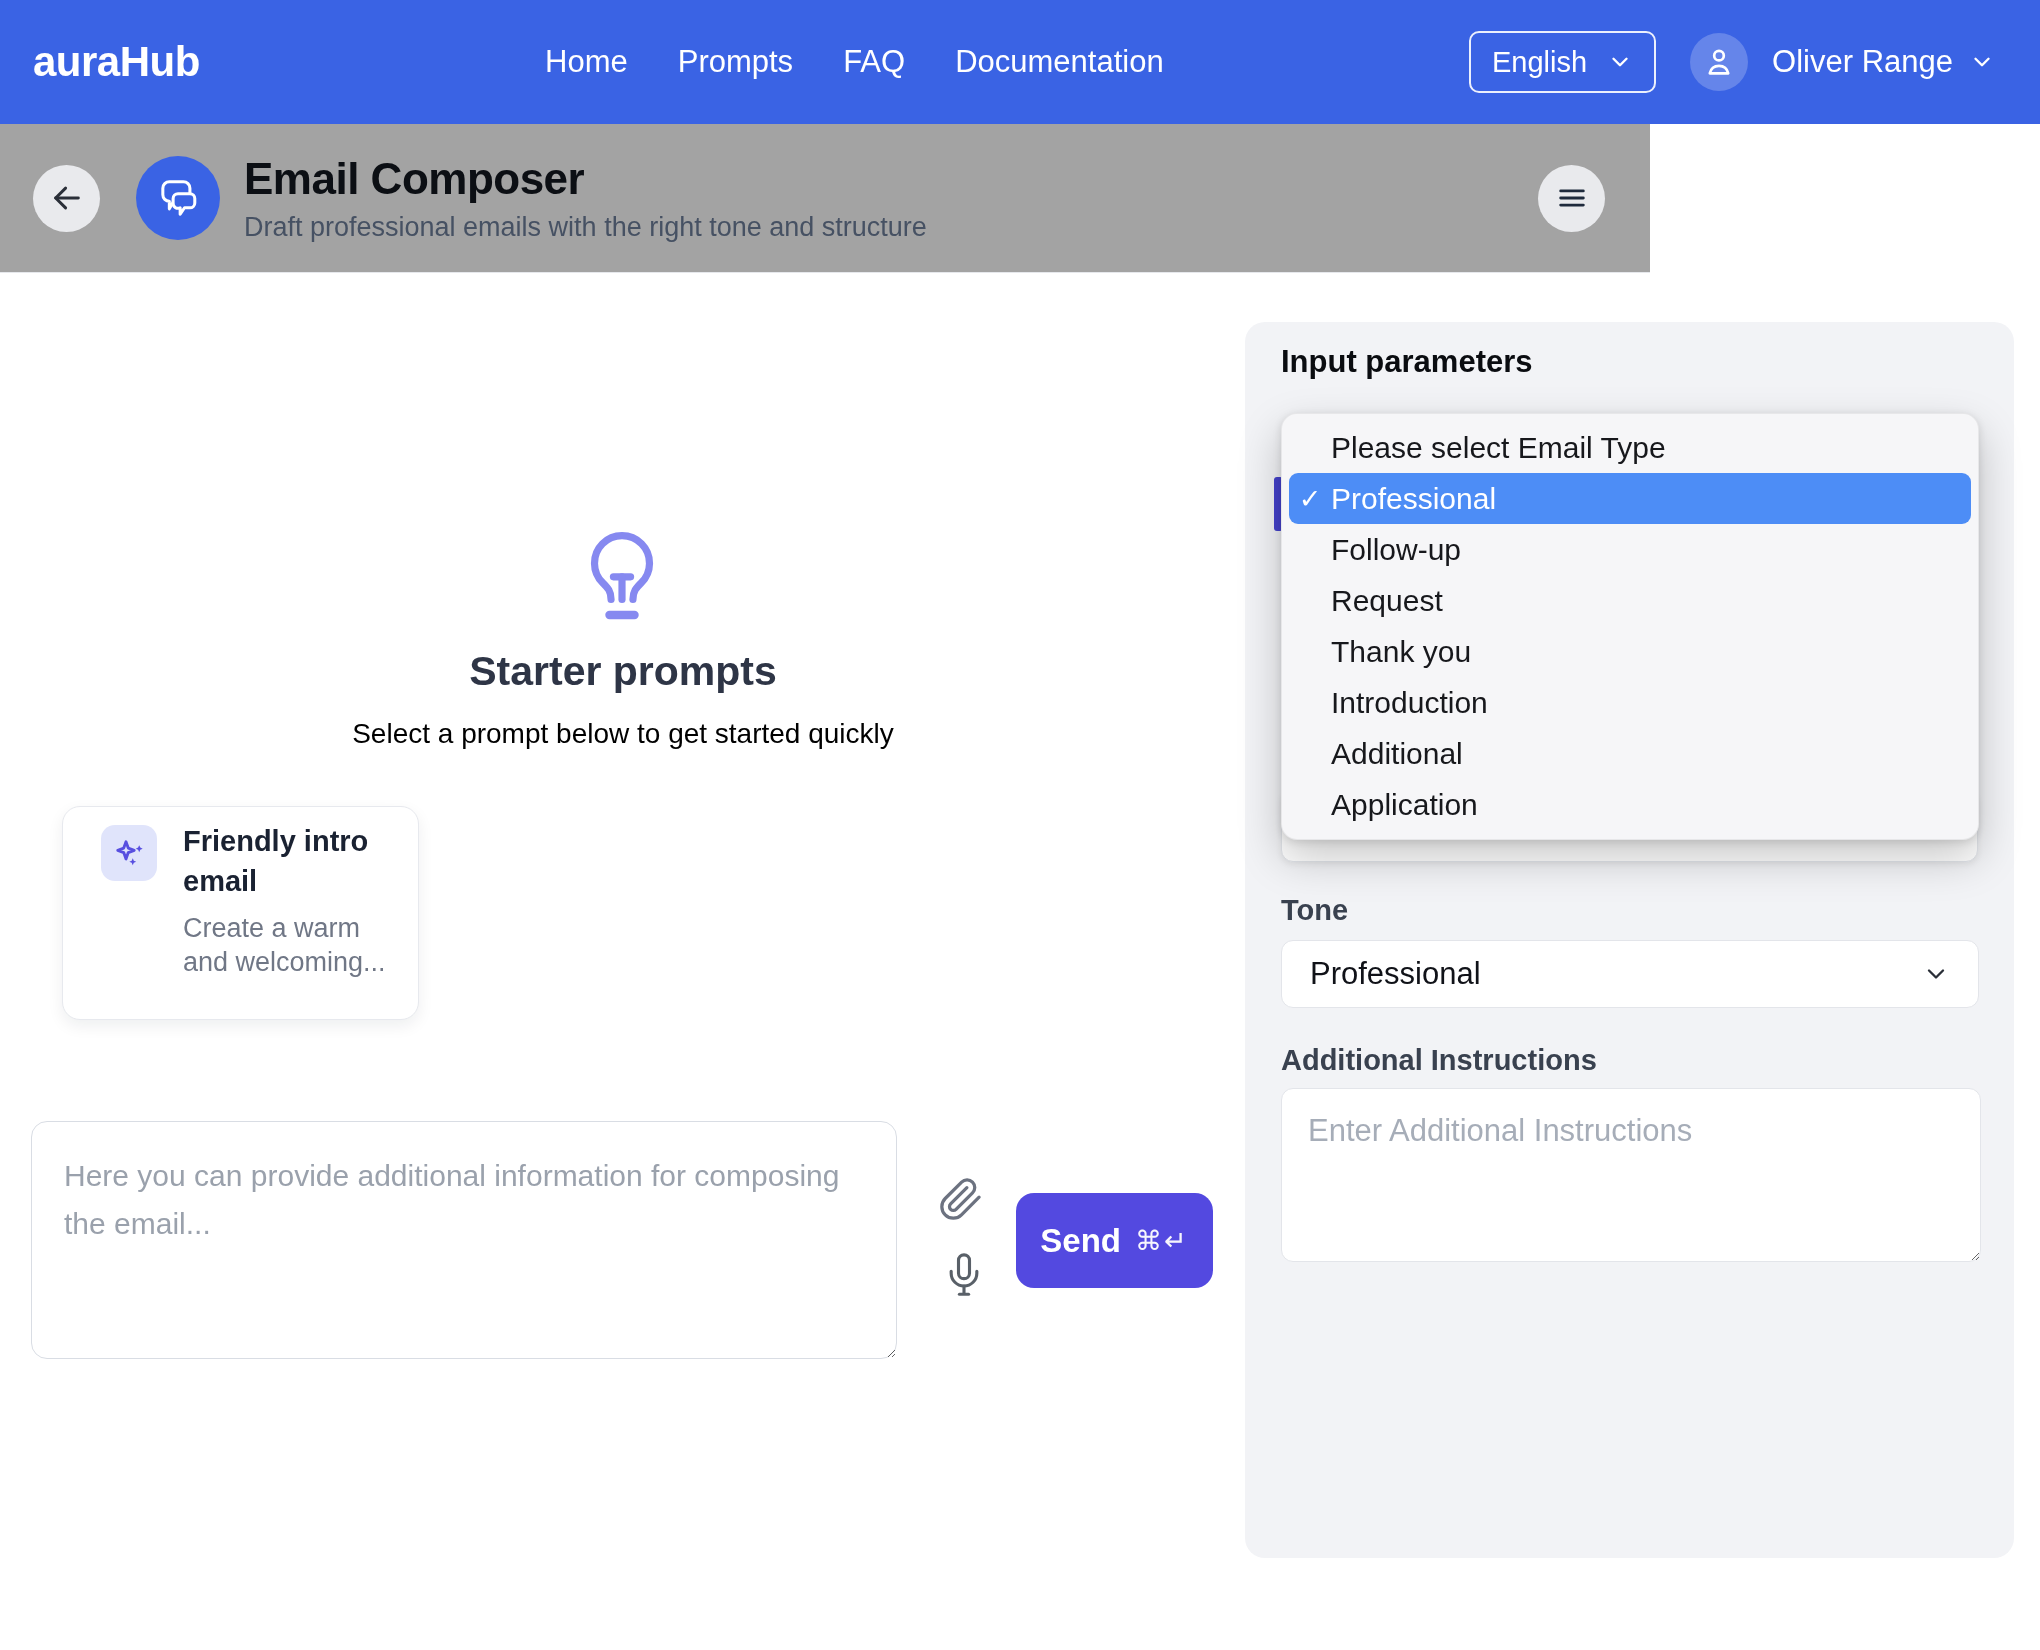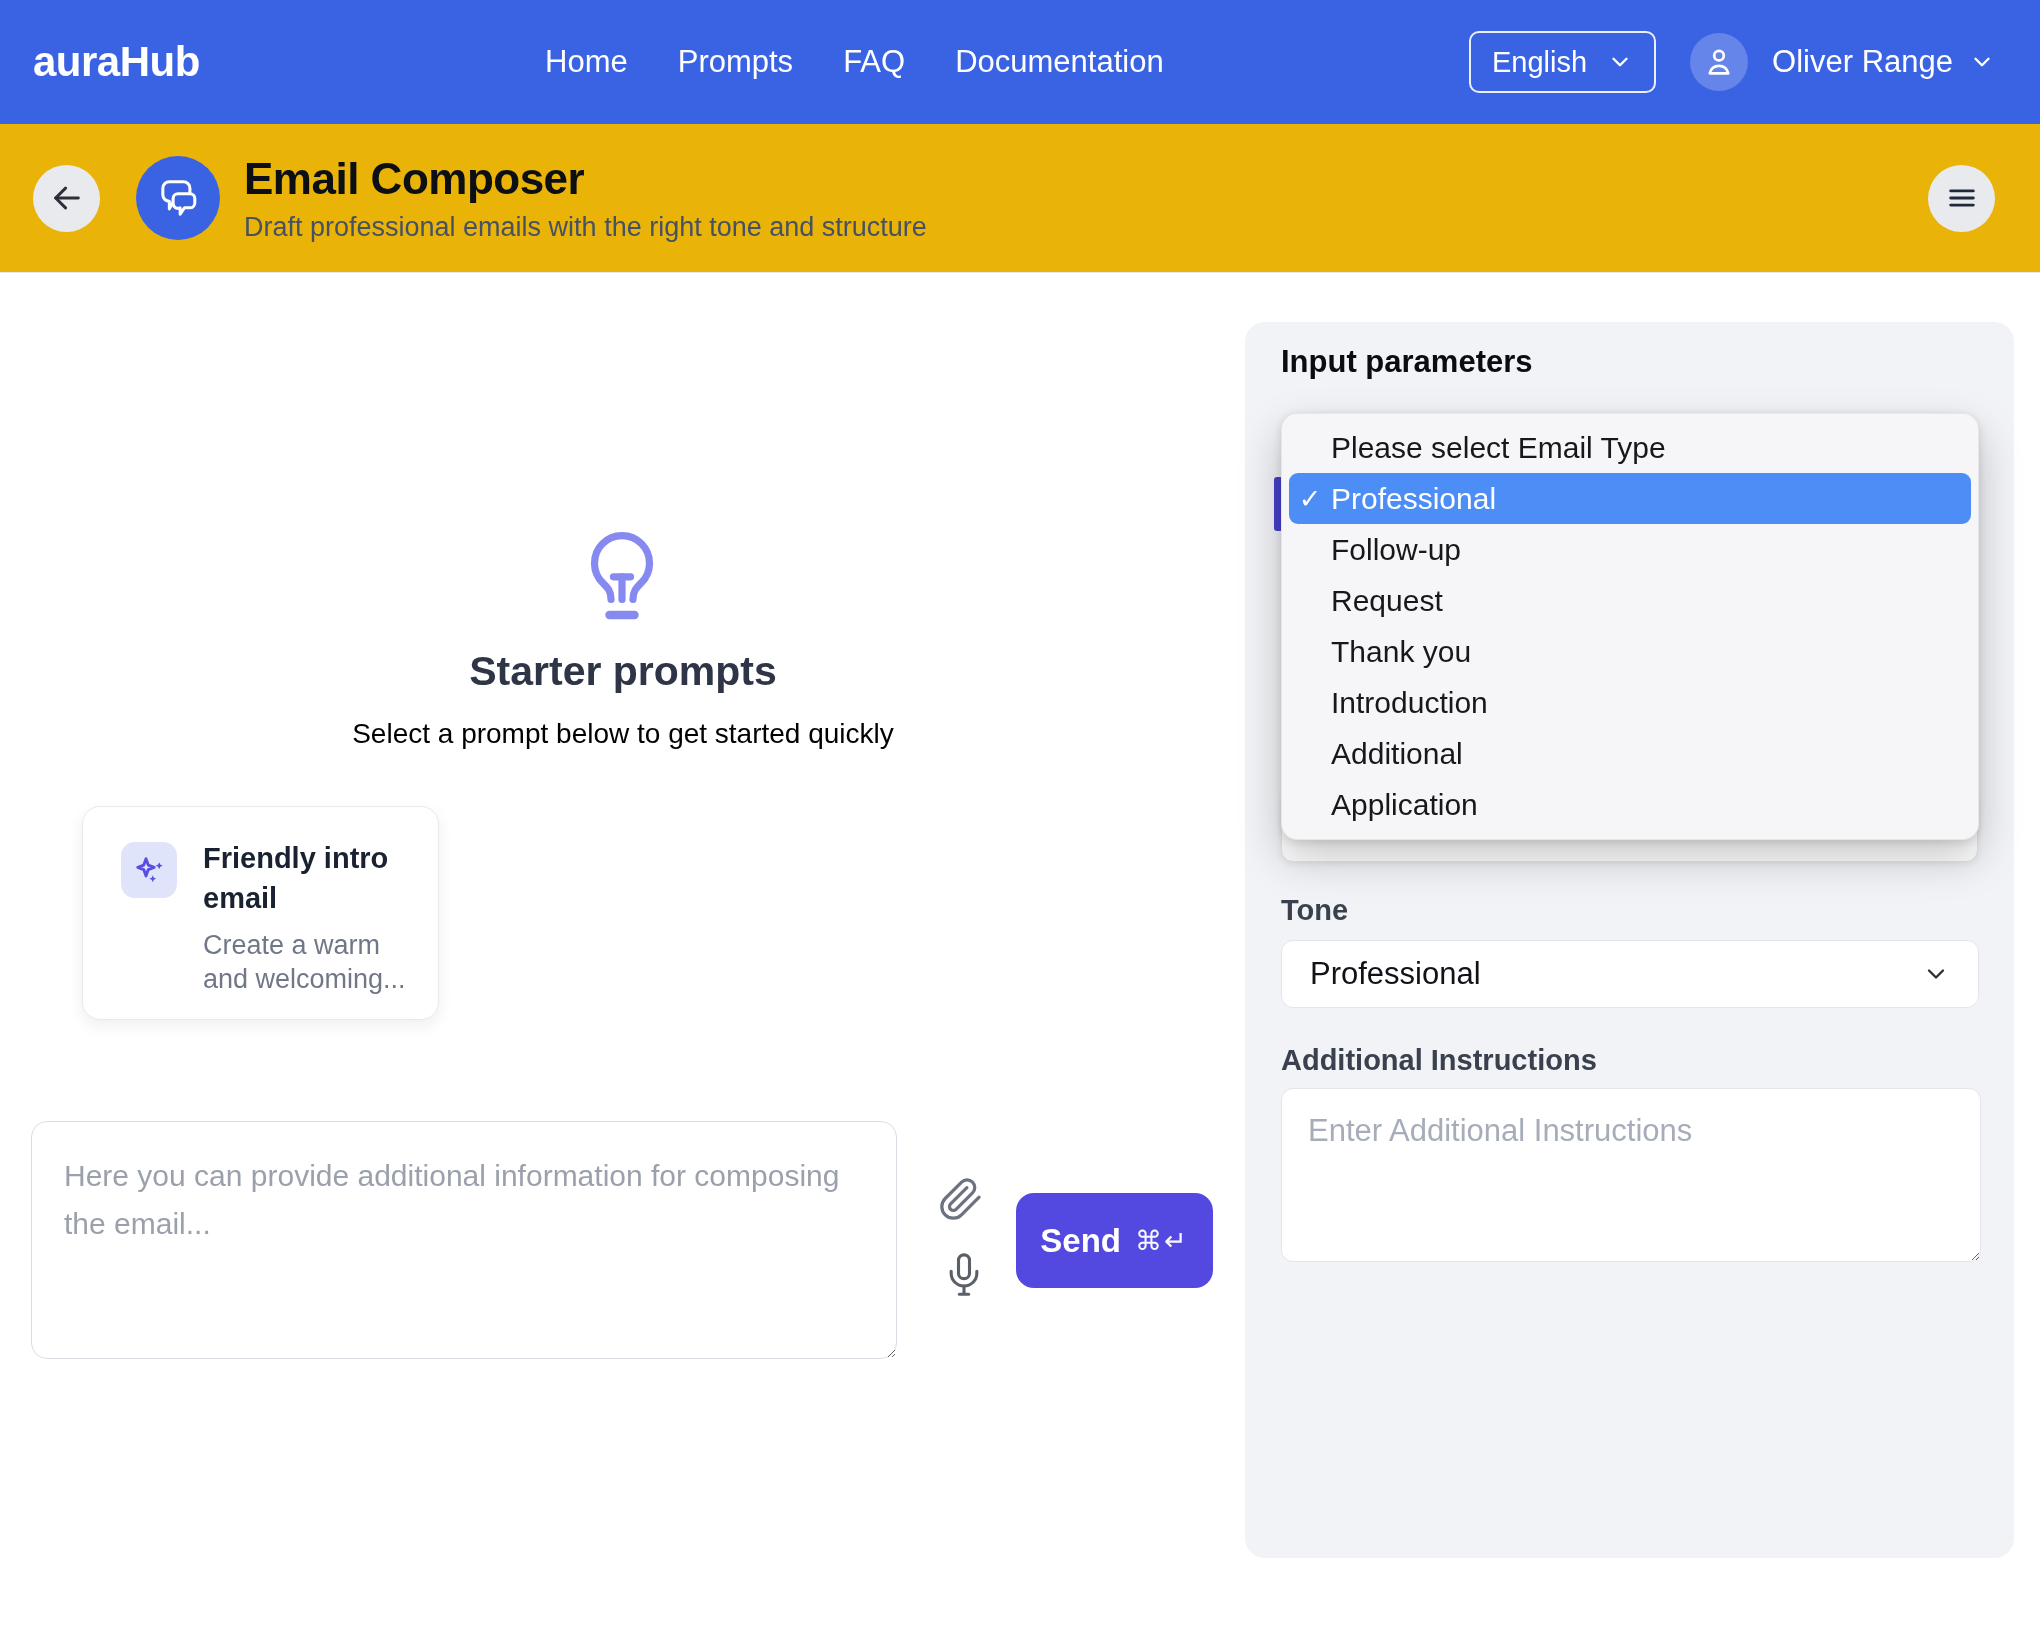--- a/index.html
+++ b/index.html
@@ -29,22 +29,22 @@
     cursor:pointer; background:transparent;
   }
   .avatar {
     width:58px; height:58px; border-radius:50%; background:rgba(255,255,255,.22);
     display:flex; align-items:center; justify-content:center; margin-left:10px; cursor:pointer;
   }
   .user-name { color:#fff; font-size:31px; display:flex; align-items:center; gap:16px; cursor:pointer; }
 
   
   .pageheader {
-    position:absolute; left:0; top:124px; width:2040px; height:149px;
-    background:#eab308; border-bottom:1px solid #E6E8EC;
+    position:absolute; left:0; top:124px; width:1650px; height:149px;
+    background:#a3a3a3; border-bottom:1px solid #E6E8EC;
     display:flex; align-items:center; padding:0 45px 0 33px;
   }
   .circle-btn {
     width:67px; height:67px; border-radius:50%; background:#E9EAED;
     display:flex; align-items:center; justify-content:center; cursor:pointer; flex-shrink:0;
   }
   .app-icon {
     width:84px; height:84px; border-radius:50%; background:#3A63E4;
     display:flex; align-items:center; justify-content:center; margin-left:36px; flex-shrink:0;
   }
@@ -61,22 +61,22 @@
   }
   .starter-subheading {
     position:absolute; left:0; top:718px; width:1246px; text-align:center;
     font-size:28px; color:#000000;
   }
 
   
   .prompt-card {
     position:absolute; left:62px; top:806px; width:357px; height:214px;
     background:#fff; border:1px solid #E7E9EE; border-radius:18px;
-    box-shadow:0 6px 16px rgba(16,24,40,.07); padding:31px 30px 0 38px;
-    cursor:pointer; display:flex; gap:26px;margin-left:20px;
+    box-shadow:0 6px 16px rgba(16,24,40,.07); padding:14px 30px 0 38px;
+    cursor:pointer; display:flex; gap:26px;
   }
   .spark-box {
     width:56px; height:56px; border-radius:14px; background:#E0E4FB; flex-shrink:0;
     display:flex; align-items:center; justify-content:center; margin-top:4px;
   }
   .card-title { font-size:29px; font-weight:700; color:#1A2232; line-height:40px; }
   .card-desc { font-size:27px; color:#707786; line-height:34px; margin-top:10px; }
 
   
   .compose-textarea {

